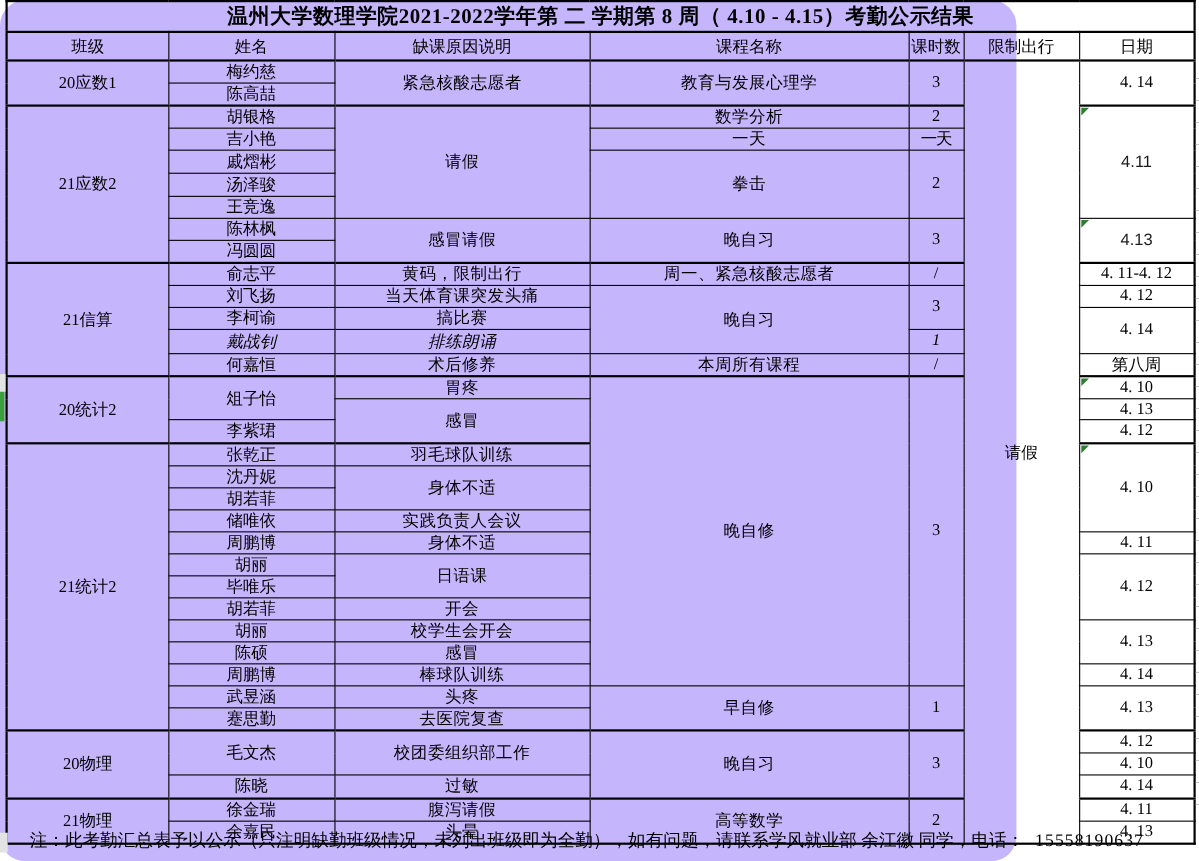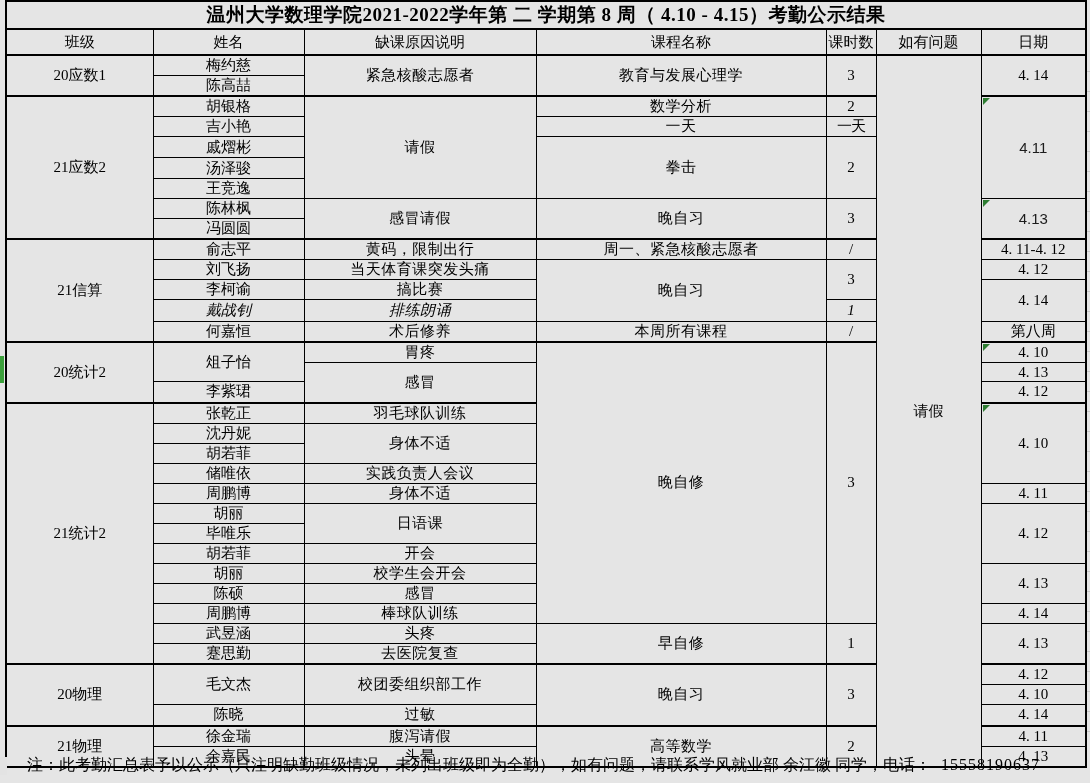--- a/index.html
+++ b/index.html
@@ -1,17 +1,17 @@
 <!DOCTYPE html>
 <html><head>
 <meta charset="utf-8">
 <style>
   html,body{margin:0;padding:0;background:#ffffff;width:1090px;height:783px;overflow:hidden;
     font-family:"Liberation Serif","DejaVu Serif",serif;color:#000;}
-  .sheet{position:relative;width:1090px;height:783px;background:#e5e5e5;}
+  .sheet{position:relative;width:924px;height:783px;background:#c4b5fd;border-radius:23px;}
   table.grid{position:absolute;left:5px;top:0;width:1080px;border-collapse:collapse;table-layout:fixed;
     border:2px solid #000;}
   table.grid th,table.grid td{border:1px solid #000;text-align:center;vertical-align:middle;
     font-size:15px;font-weight:normal;padding:0 2px;overflow:hidden;white-space:nowrap;}
   tr.title-row th{border-bottom:2px solid #000;font-size:19px;font-weight:bold;letter-spacing:0.5px;height:26px;}
   tr.head-row th{border-bottom:2px solid #000;height:24px;margin-left:42px;}
   tr.sec td{border-top:2px solid #000;}
   td.col-reason,td.col-course{letter-spacing:0.5px;}
   td.col-status{font-size:15px;}
   td.col-date{font-size:14.5px;}
@@ -47,21 +47,21 @@
     <thead>
       <tr class="title-row">
         <th colspan="7">温州大学数理学院2021-2022学年第 二 学期第 8 周（ 4.10 - 4.15）考勤公示结果</th>
       </tr>
       <tr class="head-row">
         <th>班级</th>
         <th>姓名</th>
         <th>缺课原因说明</th>
         <th>课程名称</th>
         <th>课时数</th>
-        <th>如有问题</th>
+        <th>限制出行</th>
         <th>日期</th>
       </tr>
     </thead>
     <tbody>
         <tr class="sec" style="height: 18px; margin-top: 28px;">
           <td rowspan="2" class="col-class">20应数1</td>
           <td class="col-name">梅约慈</td>
           <td rowspan="2" class="col-reason">紧急核酸志愿者</td>
           <td rowspan="2" class="col-course">教育与发展心理学</td>
           <td rowspan="2" class="col-hours">3</td>

